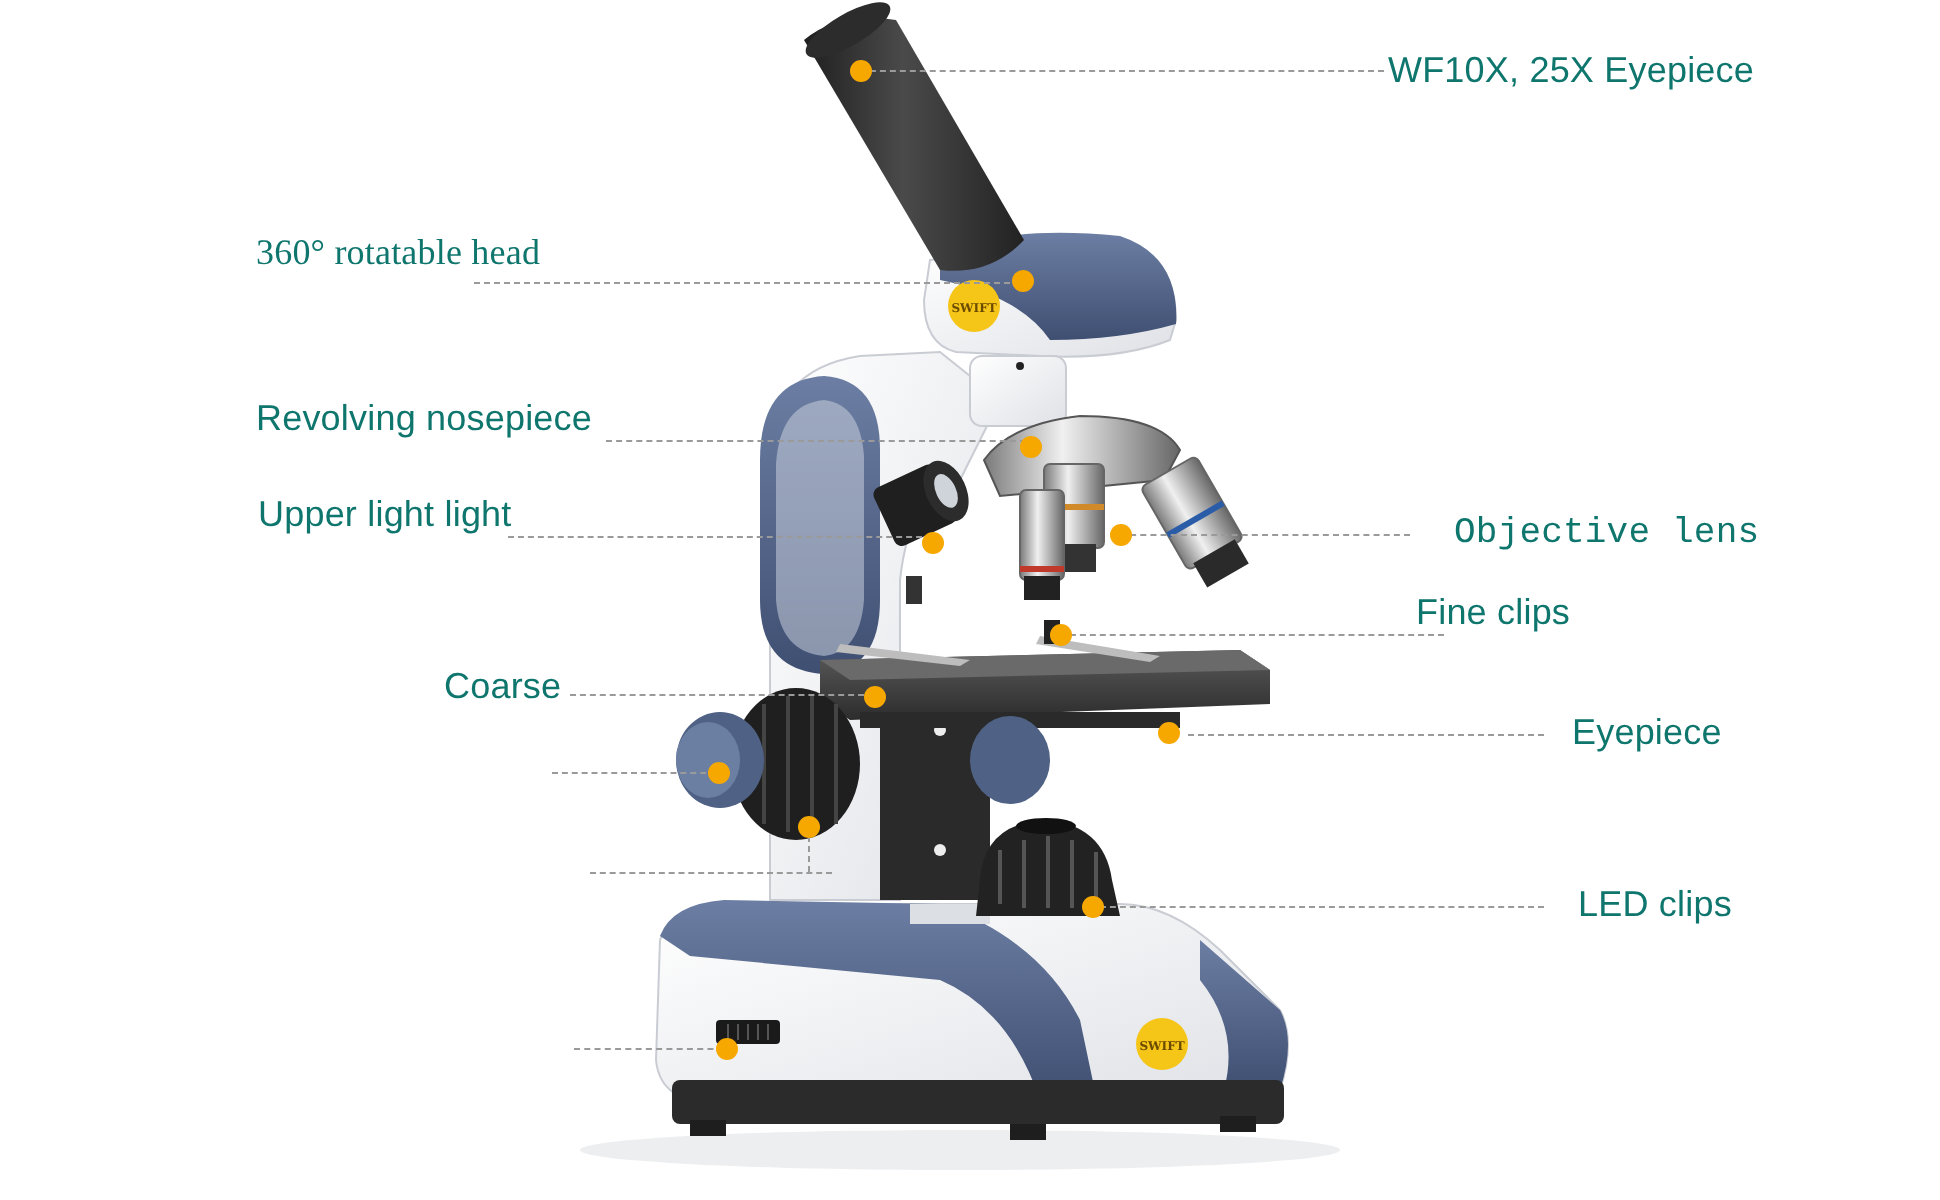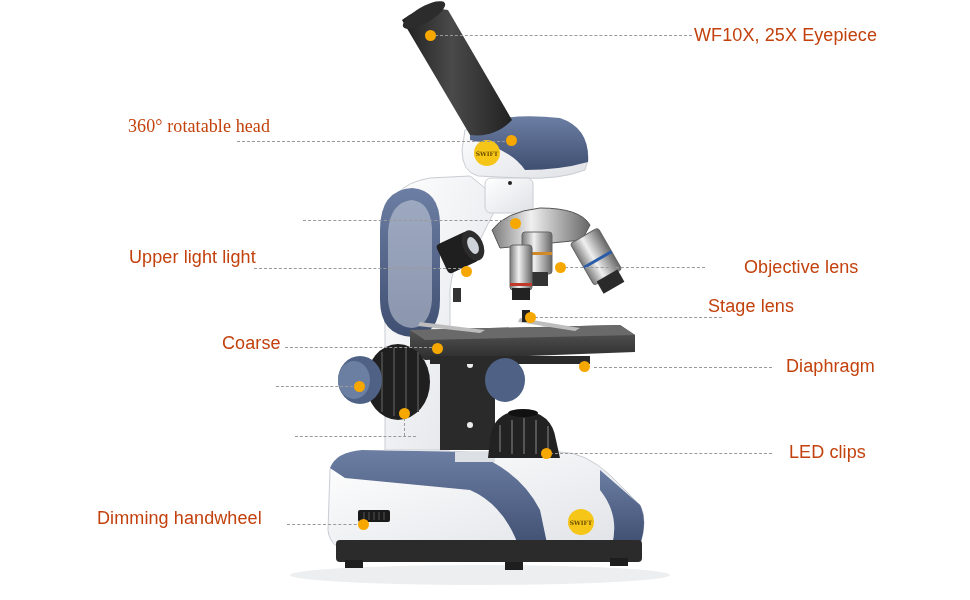--- a/index.html
+++ b/index.html
@@ -2,21 +2,21 @@
 <html><head>
 <meta charset="utf-8">
 <style>
   * { box-sizing: border-box; margin: 0; padding: 0; }
   html, body { width: 970px; height: 600px; background: #ffffff; overflow: hidden; }
   body { position: relative; font-family: "Liberation Sans", "DejaVu Sans", sans-serif; }
   #stage { position: absolute; left: 0; top: 0; width: 970px; height: 600px; }
   .label {
     position: absolute;
     font-size: 18px;
-    color: #c2410c;
+    color: #0f766e;
     white-space: nowrap;
     line-height: 20px;
     letter-spacing: 0.1px;
   }
   .leader {
     position: absolute;
     height: 0;
     border-top: 1px dashed #9a9a9a;
   }
   .leader-v {
@@ -199,20 +199,20 @@
   <div class="dot" style="left:530px; top:317px;"></div>
   <div class="dot" style="left:437px; top:348px;"></div>
   <div class="dot" style="left:584px; top:366px;"></div>
   <div class="dot" style="left:359px; top:386px;"></div>
   <div class="dot" style="left:404px; top:413px;"></div>
   <div class="dot" style="left:546px; top:453px;"></div>
   <div class="dot" style="left:363px; top:524px;"></div>
 
   <div class="label" style="left:694px; top:25px;">WF10X, 25X Eyepiece</div>
   <div class="label" style="left:128px; top:116px;font-family:Liberation Serif, serif;">360° rotatable head</div>
+  <div class="label" style="left:128px; top:199px;">Revolving nosepiece</div>
   <div class="label" style="left:129px; top:247px;">Upper light light</div>
-  <div class="label" style="left:744px; top:257px;">Objective lens</div>
-  <div class="label" style="left:708px; top:296px;">Stage lens</div>
+  <div class="label" style="left:727px; top:257px;font-family:Liberation Mono, monospace;">Objective lens</div>
+  <div class="label" style="left:708px; top:296px;">Fine clips</div>
   <div class="label" style="left:222px; top:333px;">Coarse</div>
-  <div class="label" style="left:786px; top:356px;">Diaphragm</div>
+  <div class="label" style="left:786px; top:356px;">Eyepiece</div>
   <div class="label" style="left:789px; top:442px;">LED clips</div>
-  <div class="label" style="left:97px; top:508px;">Dimming handwheel</div>
 </div>
 
 </body></html>

